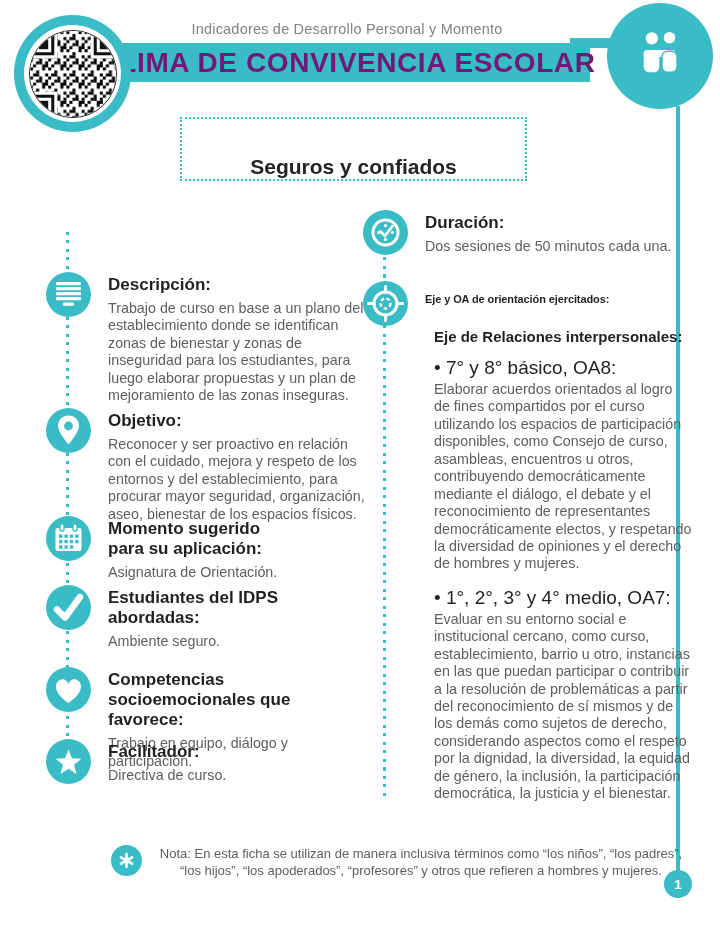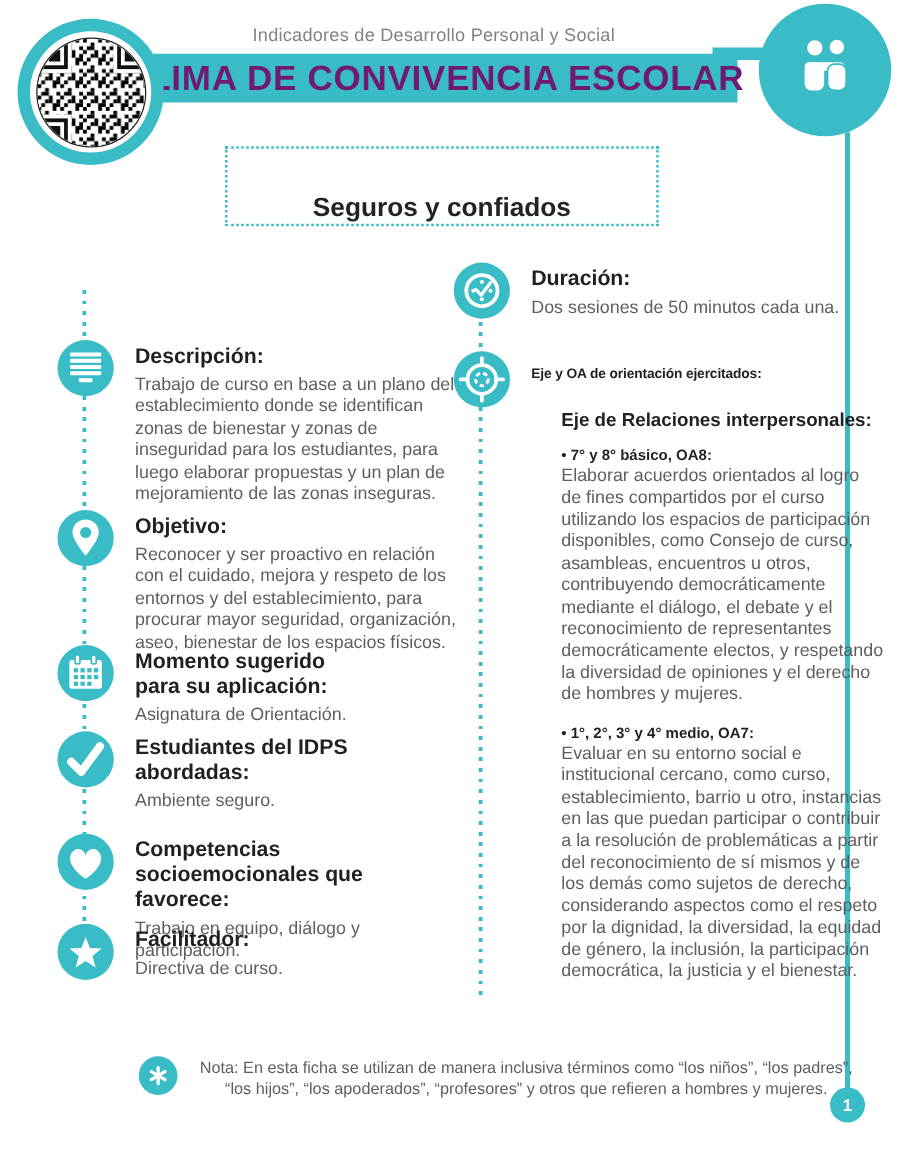--- a/index.html
+++ b/index.html
@@ -65,23 +65,23 @@
     display:flex;align-items:center;justify-content:center;flex:none;
   }
   .icn svg{display:block}
   .txt{width:258px}
   .hd{font-size:17px;font-weight:bold;color:var(--heading);margin:3px 0 5px;line-height:1.18}
   .hd.narrow{max-width:178px}
   .hd.mid{max-width:210px}
   .bd{font-size:14.3px;color:var(--body);margin:0;line-height:1.22}
 
   .eje-hd{white-space:nowrap;font-size:11px;margin-top:12px;letter-spacing:-.1px}
-  .right-flow{position:absolute;left:449px;top:328px;width:258px;z-index:1}
+  .right-flow{position:absolute;left:434px;top:328px;width:258px;z-index:1}
   .subhd{font-size:15px;font-weight:bold;color:var(--heading);margin:0 0 12px;white-space:nowrap}
-  .oa-hd{font-size:12px;font-weight:bold;color:var(--heading);margin:0 0 2px}
+  .oa-hd{font-size:19px;font-weight:normal;color:var(--heading);margin:0 0 2px}
   .oa-bd{font-size:14.3px;color:var(--body);margin:0 0 14px;line-height:1.22}
 
   
   .note-circle{
     position:absolute;left:111px;top:845px;width:31px;height:31px;border-radius:50%;
     background:var(--teal);display:flex;align-items:center;justify-content:center;
   }
   .note-text{
     position:absolute;left:151px;top:846px;width:540px;
     font-size:13px;color:#5d5e60;line-height:1.28;text-align:center;
@@ -90,21 +90,21 @@
     position:absolute;left:664px;top:870px;width:28px;height:28px;border-radius:50%;
     background:var(--teal);display:flex;align-items:center;justify-content:center;z-index:2;
   }
   .page-circle span{color:#fff;font-size:13.5px;font-weight:bold}
 </style>
 </head>
 <body>
 
 <div class="page">
 
-  <div class="kicker">Indicadores de Desarrollo Personal y Social</div>
+  <div class="kicker">Indicadores de Desarrollo Personal y Momento</div>
   <div class="banner-connector"></div>
   <div class="banner">
     <span>CLIMA DE CONVIVENCIA ESCOLAR</span>
   </div>
   <div class="right-vline"></div>
 
   <div class="qr-ring">
     <div class="qr-face">
       <div class="qr-clip">
         <svg width="88" height="88" viewBox="0 0 29 29">

